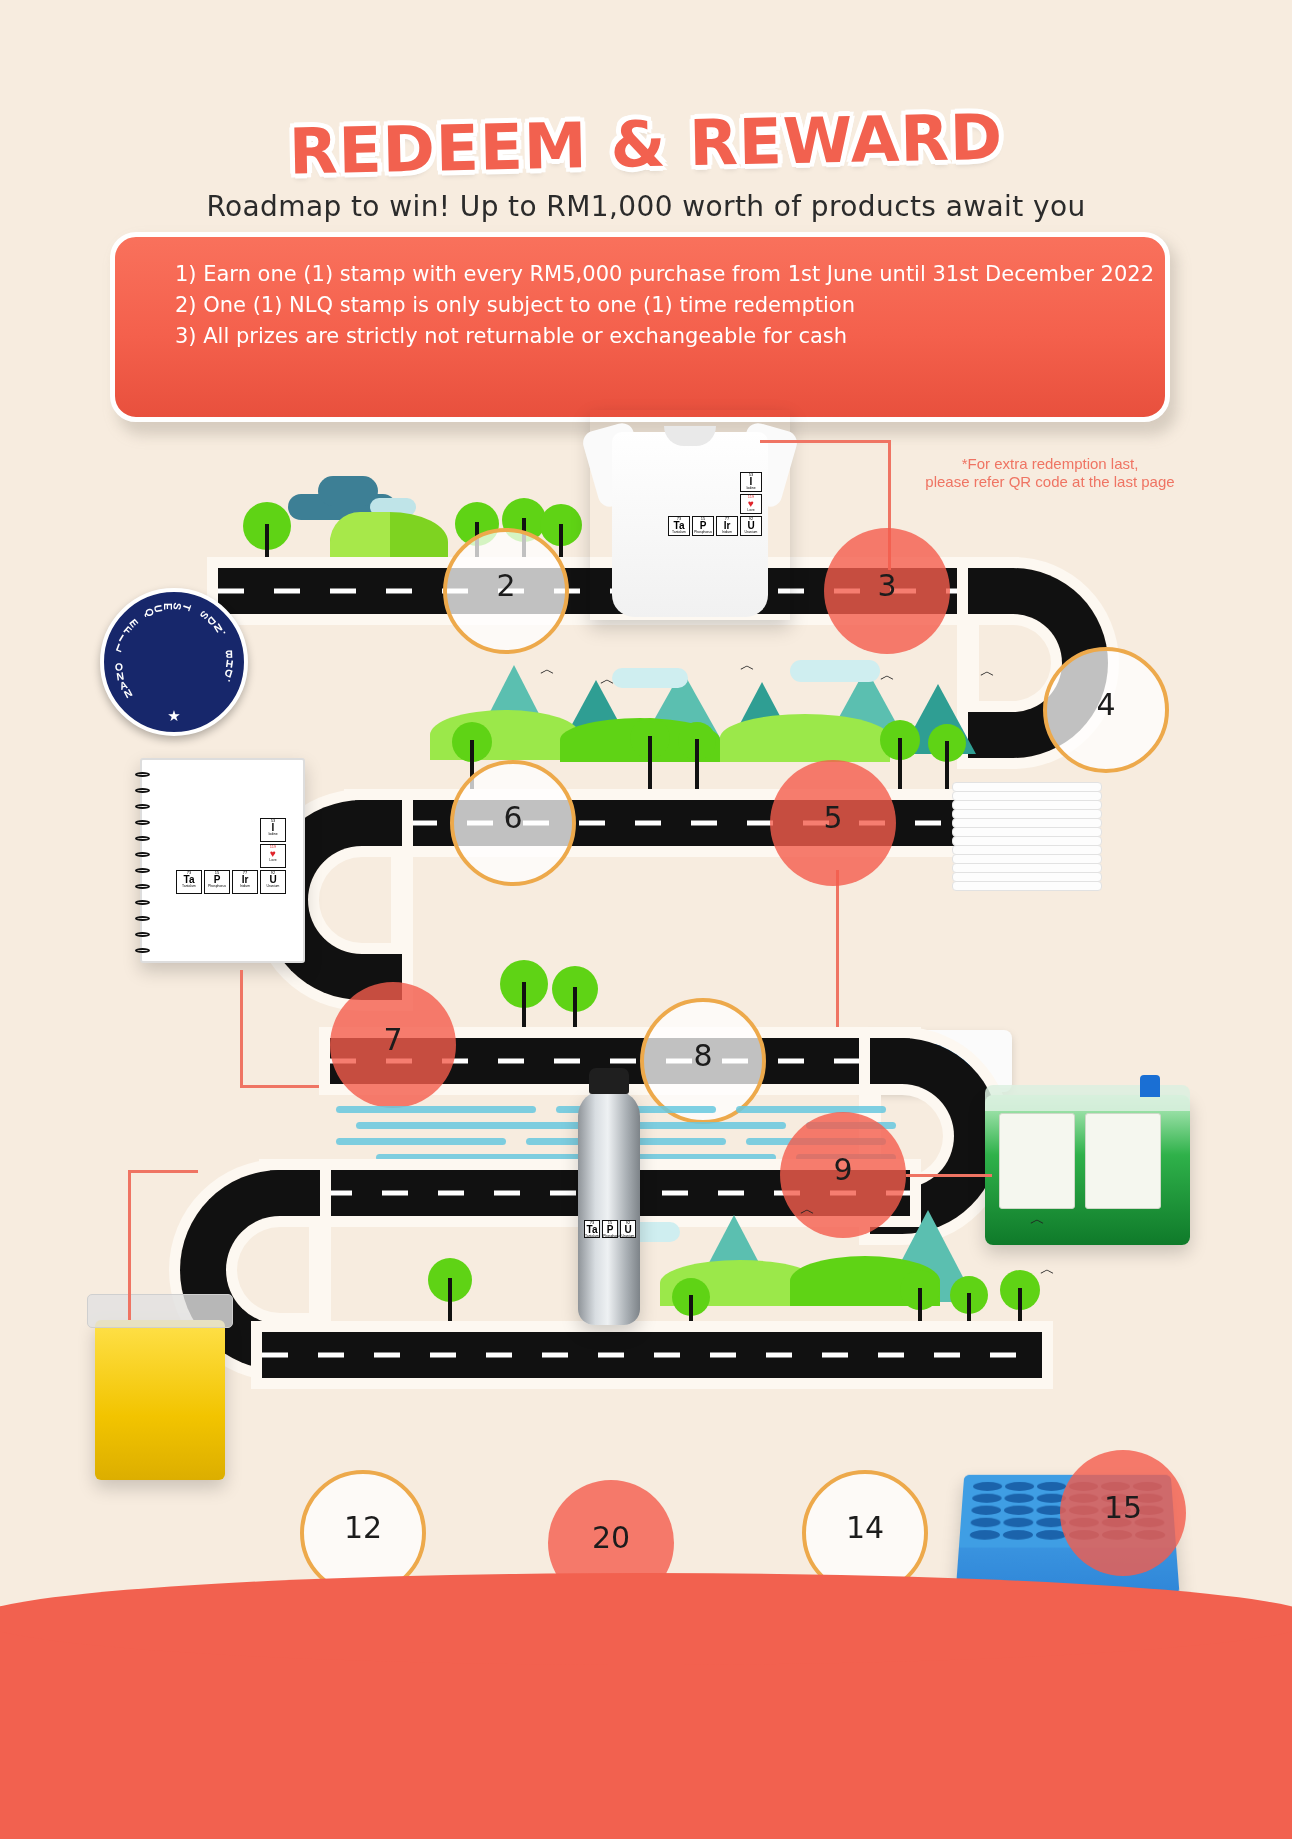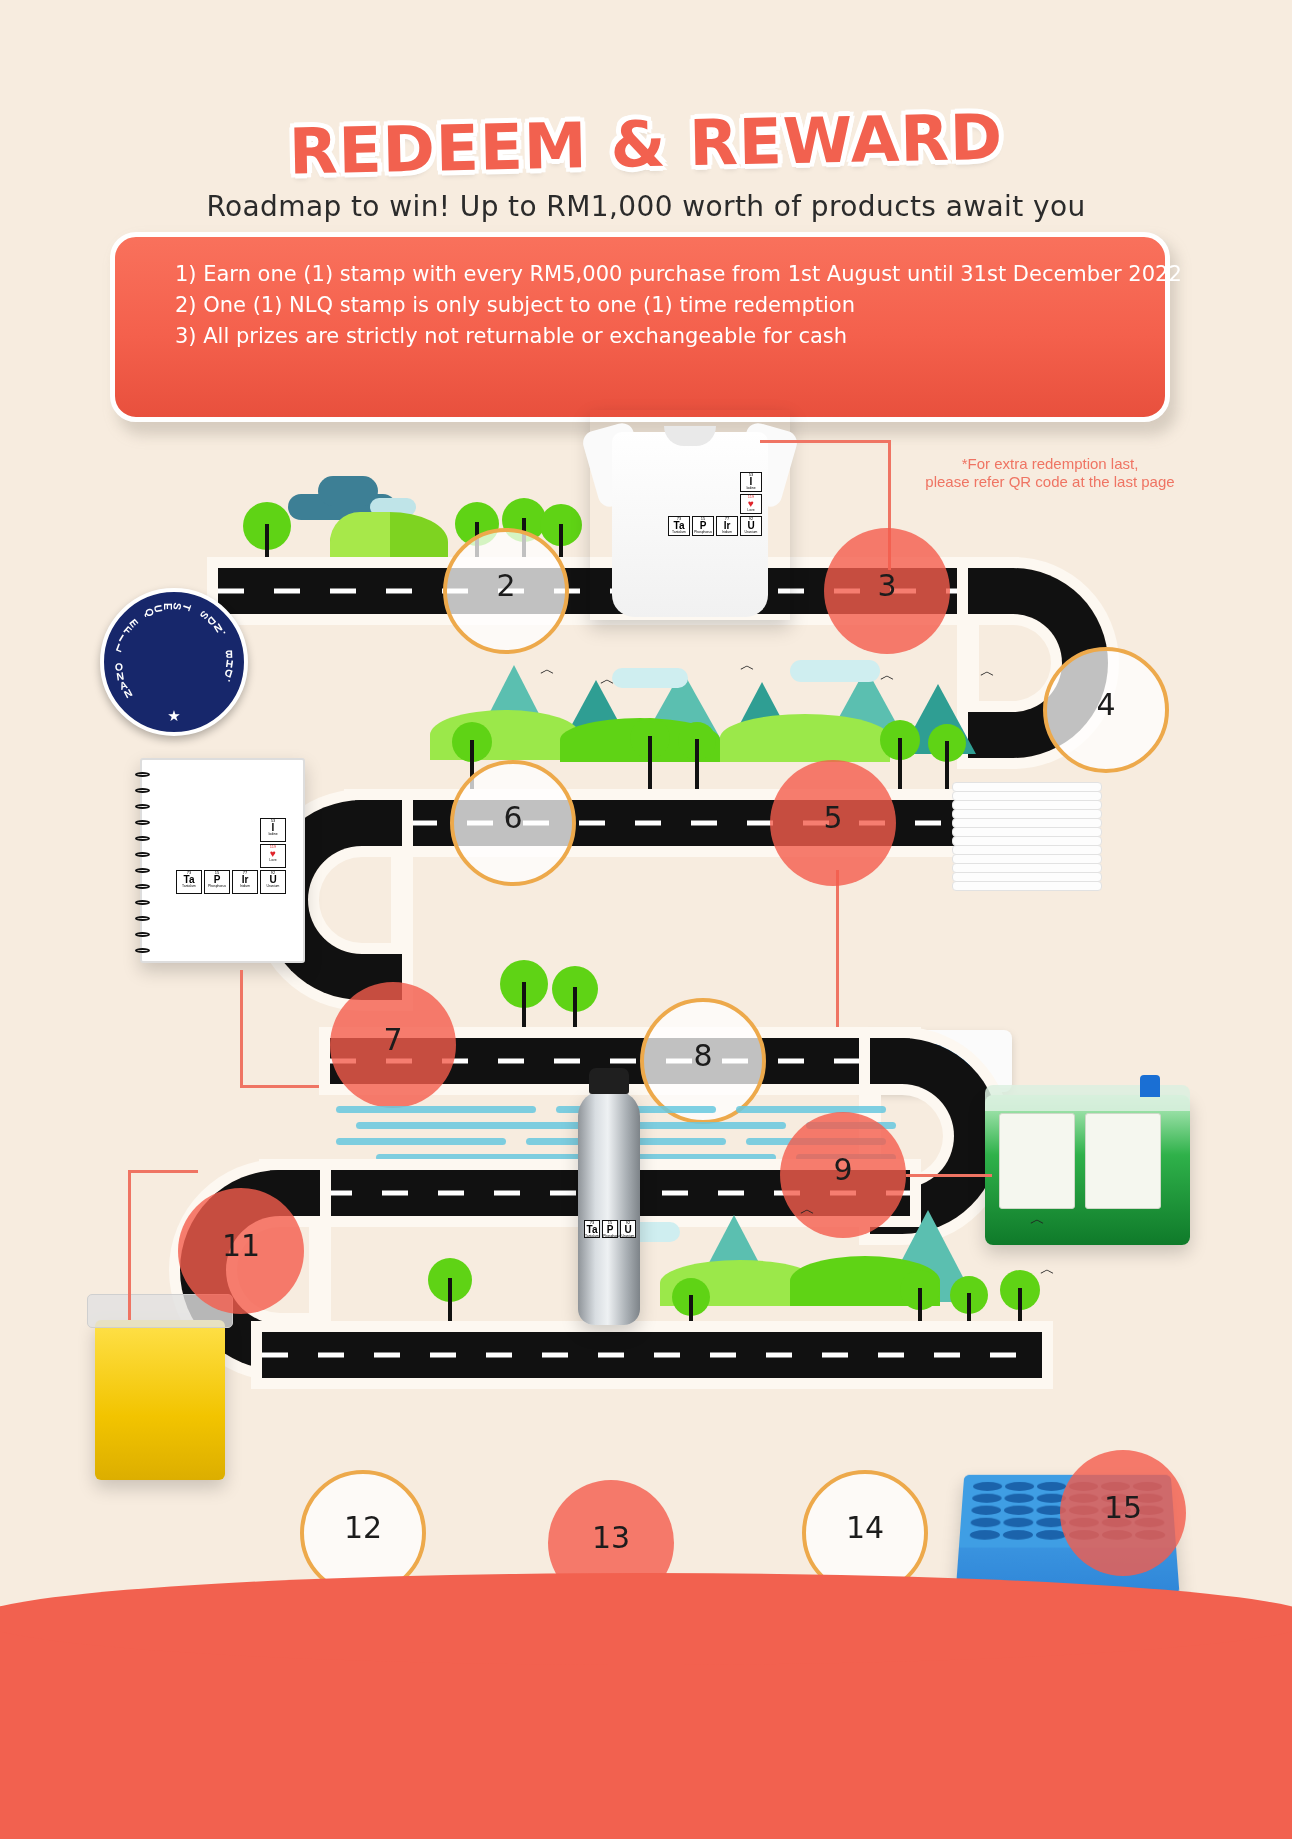--- a/index.html
+++ b/index.html
@@ -209,21 +209,21 @@
 </head>
 <body>
 
 <div class="page">
 
   <div class="title">REDEEM &amp; REWARD</div>
   <div class="subtitle">Roadmap to win! Up to RM1,000 worth of products await you</div>
 
   <div class="rules-shadow"></div>
   <div class="rules-box">
-    <div class="rule">1) Earn one (1) stamp with every RM5,000 purchase from 1st August until 31st December 2022</div>
+    <div class="rule">1) Earn one (1) stamp with every RM5,000 purchase from 1st June until 31st December 2022</div>
     <div class="rule">2) One (1) NLQ stamp is only subject to one (1) time redemption</div>
     <div class="rule">3) All prizes are strictly not returnable or exchangeable for cash</div>
   </div>
 
   <div class="qr-note">
     <div>*For extra redemption last,</div>
     <div>please refer QR code at the last page</div>
   </div>
 
   <div class="scene">
@@ -519,23 +519,20 @@
       <div class="roll" style="left:100px;top:18px;width:76px;height:96px;border-radius:3px;"></div>
     </div>
     <div class="conn" style="left:906px;top:704px;width:86px;height:3px;"></div>
 
     <div class="sharps shadow-soft" style="left:95px;top:850px;">
       <div class="lid"></div>
     </div>
     <div class="conn" style="left:128px;top:700px;width:3px;height:150px;"></div>
     <div class="conn" style="left:128px;top:700px;width:70px;height:3px;"></div>
 
-    <div class="node solid" style="left:178px;top:718px;width:126px;height:126px;">
-      <span>11</span>
-    </div>
 
     <div class="mtn" style="left:690px;top:745px;border-width:0 44px 84px 44px;border-bottom-color:#5bbfb0;"></div>
     <div class="mtn" style="left:880px;top:740px;border-width:0 48px 92px 48px;border-bottom-color:#5bbfb0;"></div>
     <div class="hill" style="left:660px;top:790px;width:160px;height:46px;background:#9be84a;"></div>
     <div class="hill" style="left:790px;top:786px;width:150px;height:50px;background:#5fd315;"></div>
     <div class="cloud" style="left:600px;top:752px;width:80px;height:20px;background:#cfeef0;"></div>
     <div class="bird" style="left:800px;top:730px;">︿</div>
     <div class="bird" style="left:1030px;top:740px;">︿</div>
     <div class="bird" style="left:1040px;top:790px;">︿</div>
 
@@ -617,21 +614,21 @@
           <div class="hole"></div>
         <div class="hole"></div>
           <div class="hole"></div>
       </div>
     </div>
 
     <div class="node light" style="left:300px;top:1000px;width:126px;height:126px;">
       <span>12</span>
     </div>
     <div class="node solid" style="left:548px;top:1010px;width:126px;height:126px;">
-      <span>13</span>
+      <span>20</span>
     </div>
     <div class="node light" style="left:802px;top:1000px;width:126px;height:126px;">
       <span>14</span>
     </div>
     <div class="node solid" style="left:1060px;top:980px;width:126px;height:126px;">
       <span>15</span>
     </div>
 
   </div>
 

